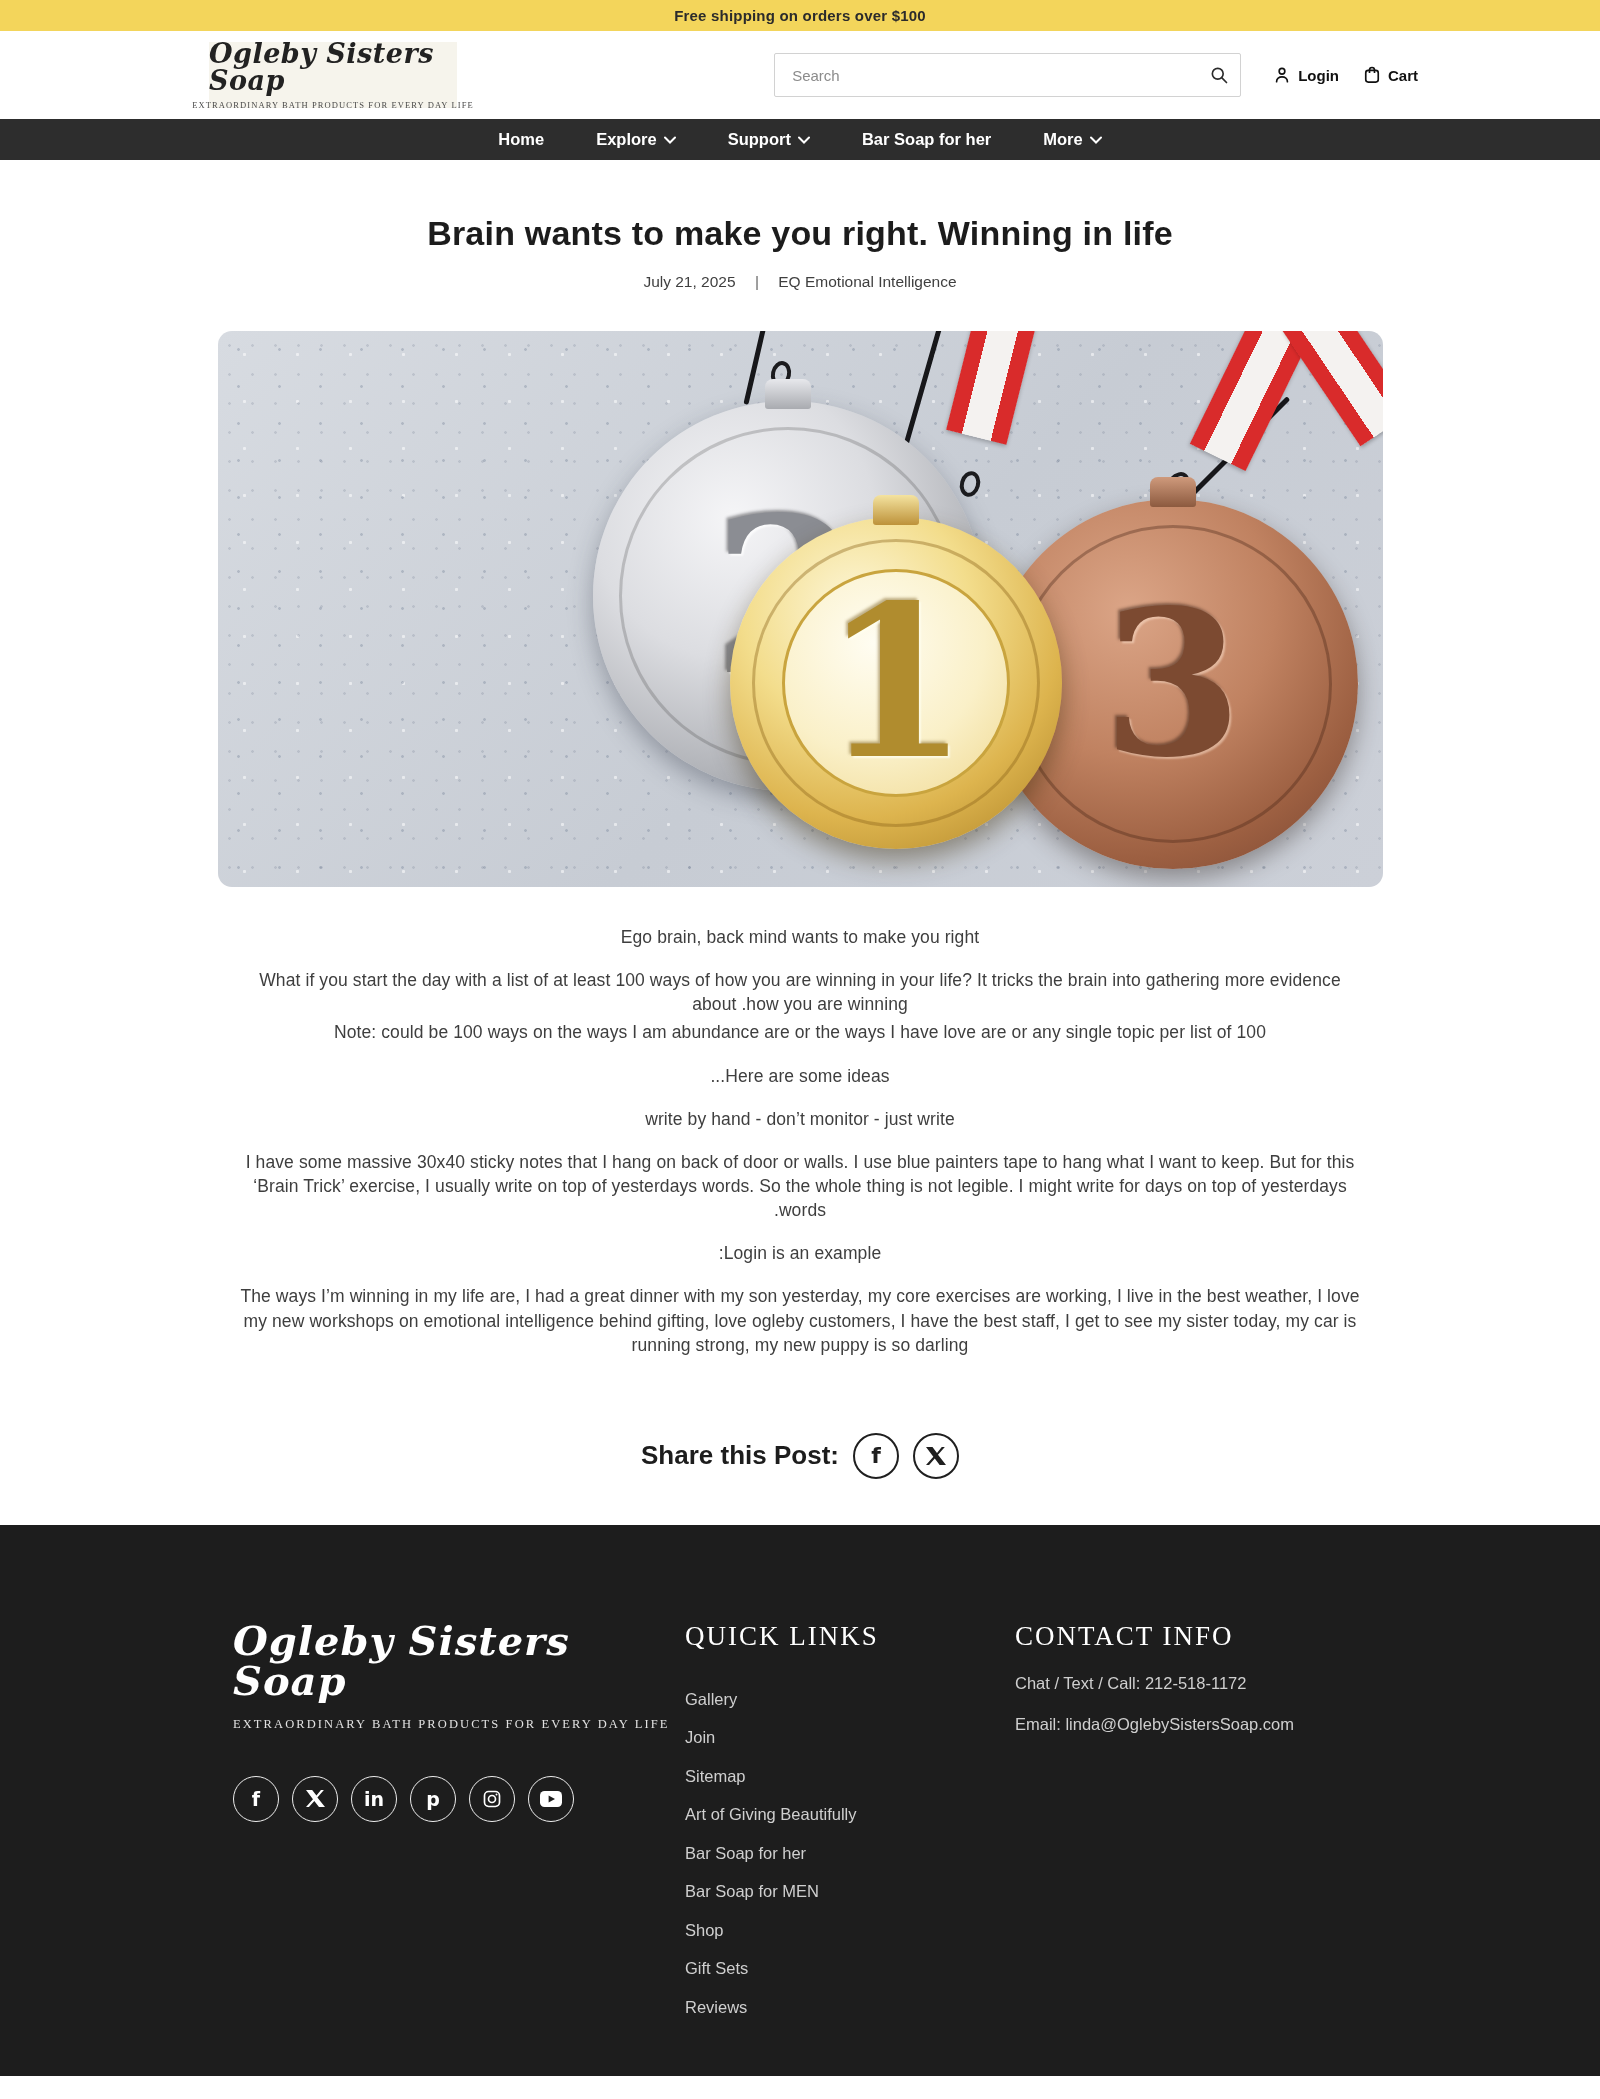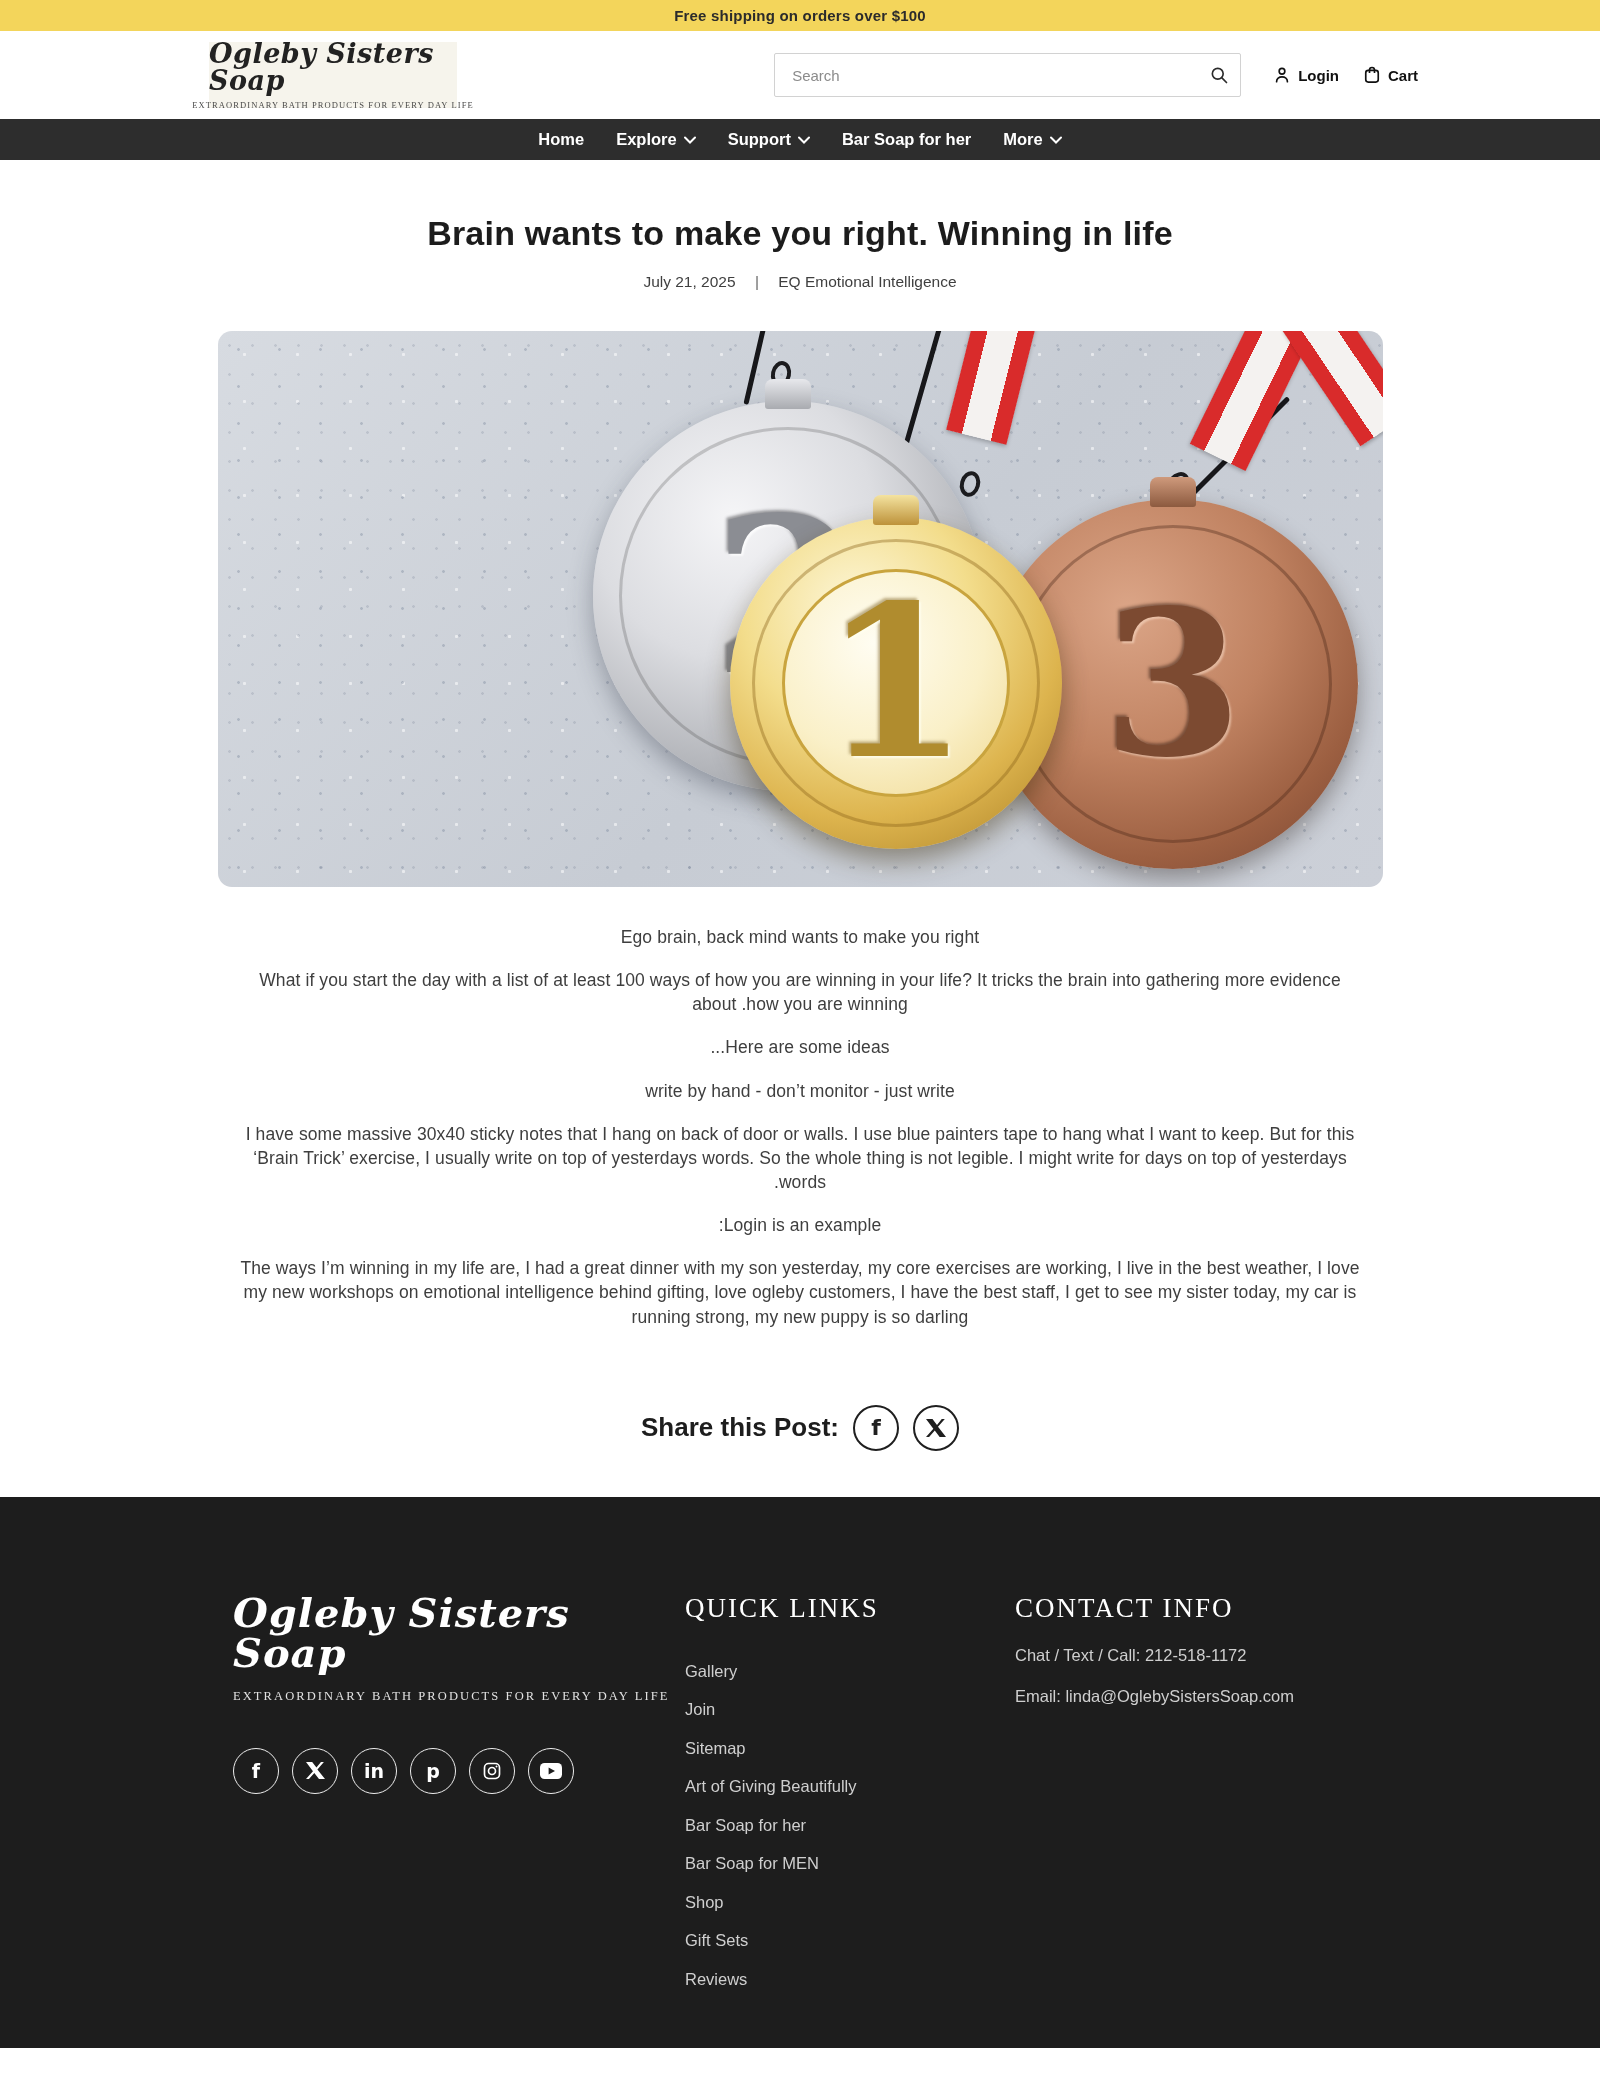--- a/index.html
+++ b/index.html
@@ -54,21 +54,21 @@
   .hdr-action {
     display:flex; align-items:center; gap:6px;
     font-size:15px; font-weight:700; color:#111; cursor:pointer;
     background:none; border:none; font-family:"Liberation Sans", sans-serif;
   }
   .hdr-action + .hdr-action { margin-left:23px; }
 
   
   .nav {
     height:41px; background:#2D2D2D;
-    display:flex; align-items:center; justify-content:center; gap:32px;
+    display:flex; align-items:center; justify-content:center; gap:52px;
   }
   .nav-item {
     display:flex; align-items:center; gap:7px;
     color:#fff; font-size:16.5px; font-weight:700; cursor:pointer;
     background:none; border:none; font-family:"Liberation Sans", sans-serif;
   }
 
   
   .article { background:#fff; padding-bottom:46px; }
   .article-title {
@@ -321,20 +321,21 @@
     </div>
     <div class="medal medal-gold">
       <div class="tab"></div>
       <span class="rank">1</span>
     </div>
   </div>
 
   <div class="body-copy">
     <p>Ego brain, back mind wants to make you right</p>
     <p>What if you start the day with a list of at least 100 ways of how you are winning in your life?  It tricks the brain into gathering more evidence about .how you are winning</p>
+    <p class="tight">Note: could be 100 ways on the ways I am abundance are or the ways I have love are or any single topic per list of 100</p>
     <p>...Here are some ideas</p>
     <p>write by hand - don’t monitor - just write</p>
     <p>I have some massive 30x40 sticky notes that I hang on back of door or walls.  I use blue painters tape to hang what I want to keep.  But for this ‘Brain Trick’ exercise, I usually write on top of yesterdays words.  So the whole thing is not legible.  I might write for days on top of yesterdays .words</p>
     <p>:Login is an example</p>
     <p>The ways I’m winning in my life are, I had a great dinner with my son yesterday, my core exercises are working, I live in the best weather, I love my new workshops on emotional intelligence behind gifting, love ogleby customers, I have the best staff, I get to see my sister today, my car is running strong, my new puppy is so darling</p>
   </div>
 
   <div class="share-row">
     <span class="share-label">Share this Post:</span>
     <button class="share-btn">

